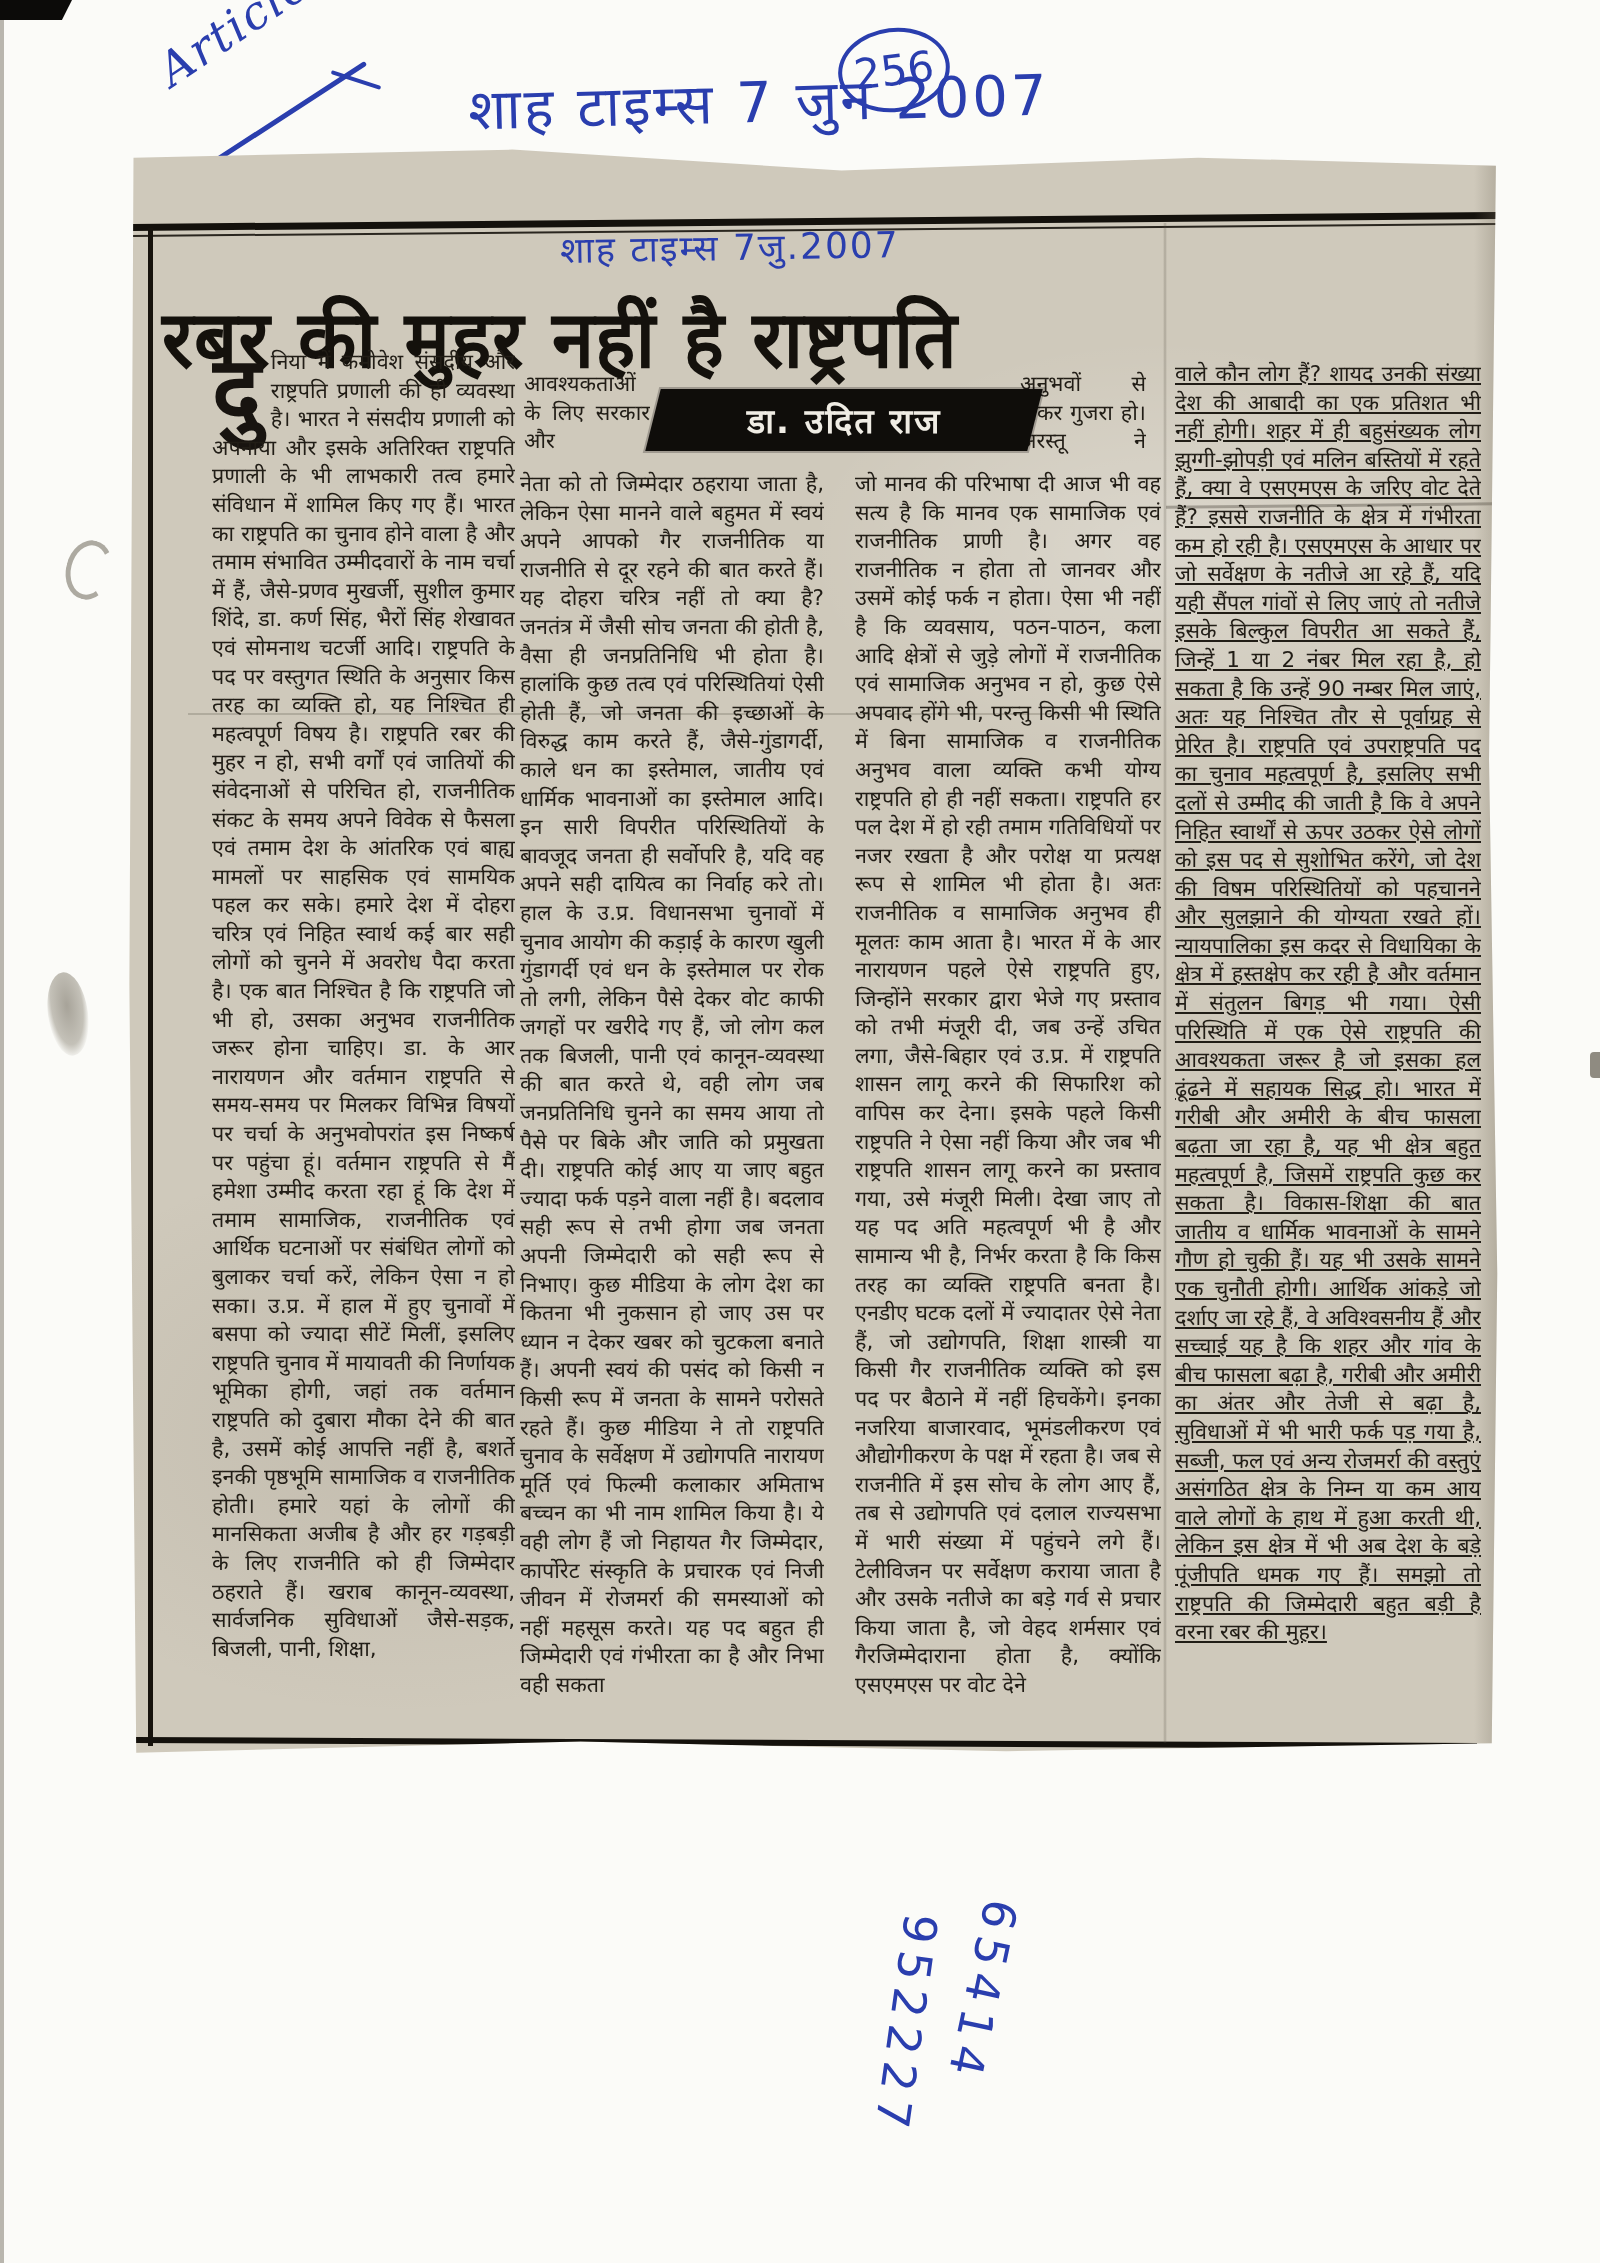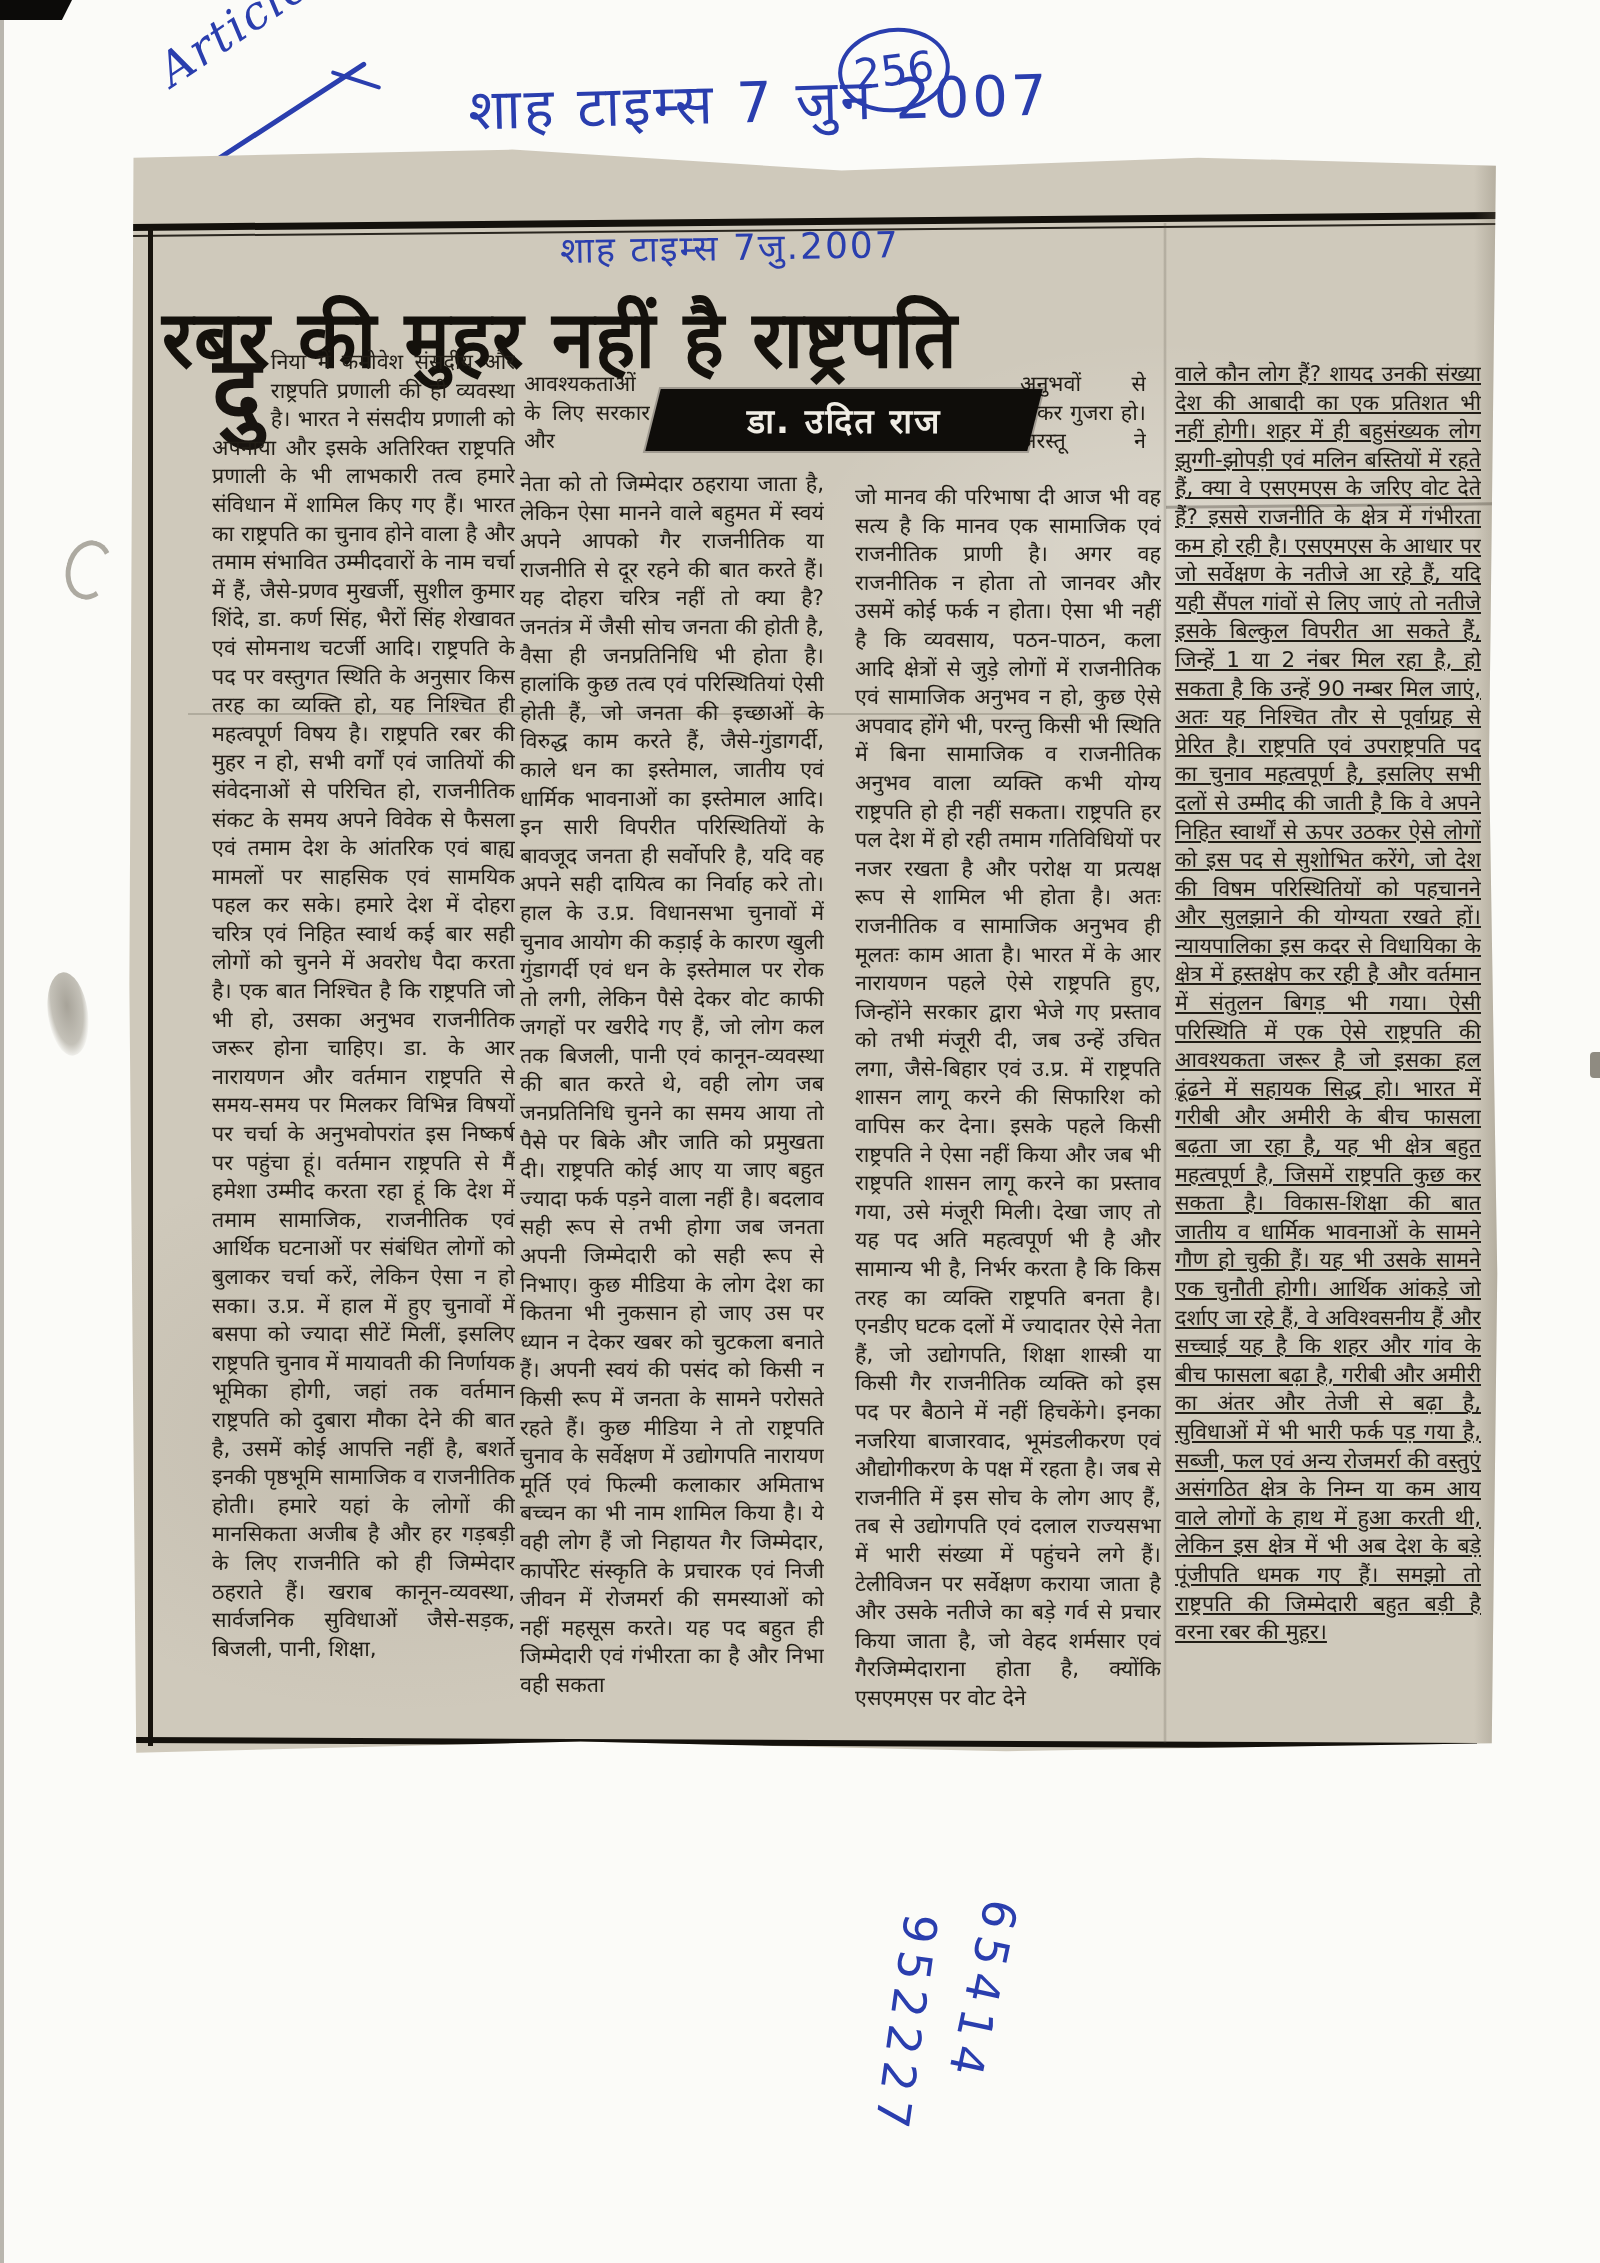--- a/index.html
+++ b/index.html
@@ -74,21 +74,21 @@
 
   .bodytext{
     position:absolute;color:#211d16;font-size:21.5px;line-height:28.6px;
     text-align:justify;overflow:hidden;
   }
   .intro-line{left:392px;top:186px;width:648px;height:30px;text-align:justify;text-align-last:justify;}
   .stack-left{left:396px;top:222px;width:126px;height:112px;text-align-last:justify;}
   .stack-right{left:892px;top:222px;width:126px;height:112px;text-align-last:justify;}
   .col1{left:84px;top:200px;width:303px;height:1392px;}
   .col2{left:392px;top:322px;width:304px;height:1270px;}
-  .col3{left:727px;top:335px;width:306px;height:1270px;}
+  .col3{left:727px;top:322px;width:306px;height:1270px;}
   .col4{left:1047px;top:212px;width:306px;height:1396px;text-decoration:underline;}
   .dropcap{
     float:left;font-size:92px;line-height:74px;font-weight:bold;color:#181410;
     padding:6px 10px 0 0;
   }
 </style>
 </head>
 <body>
 
 <div class="page-edge-left"></div>

